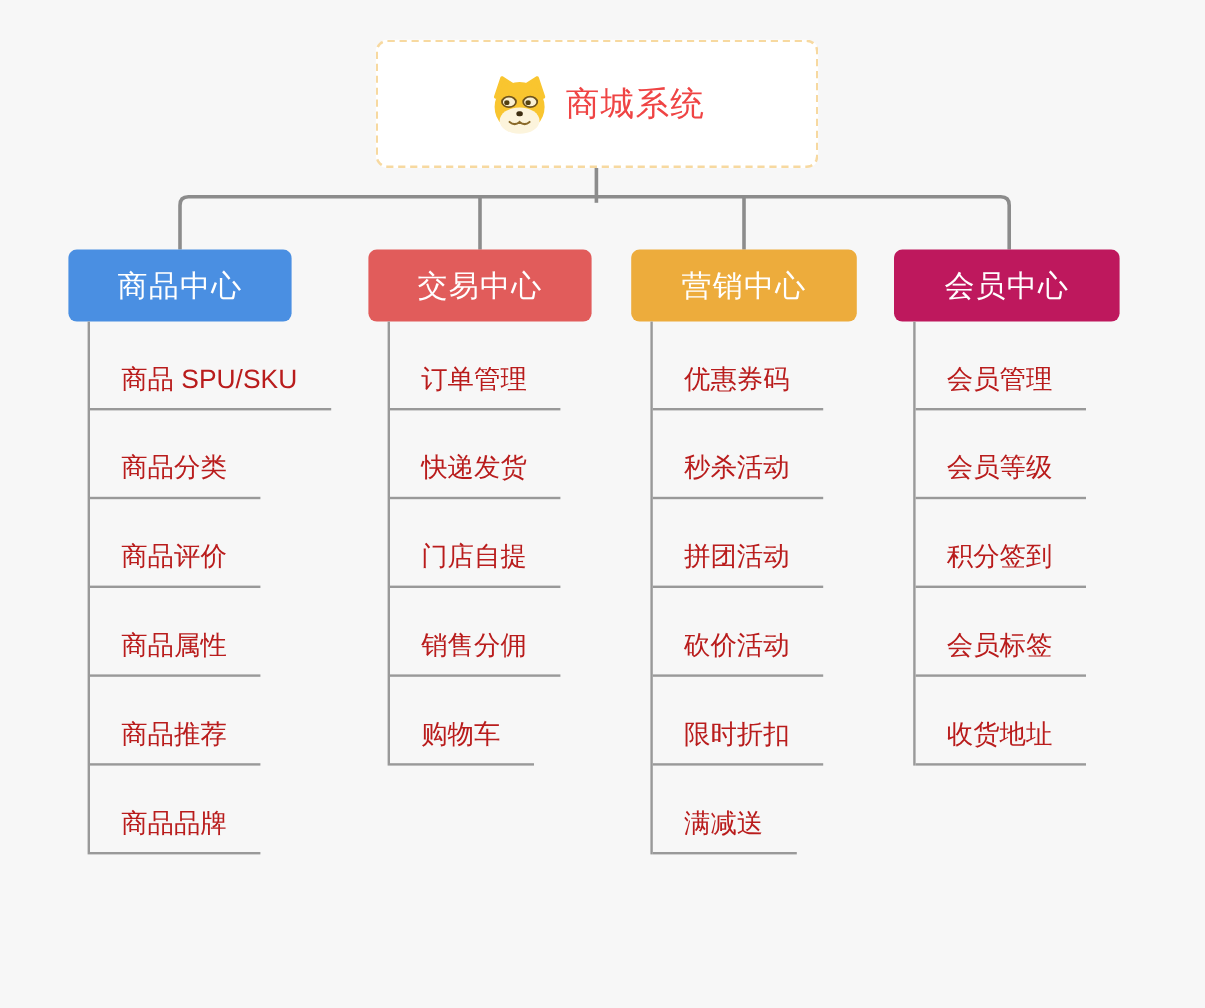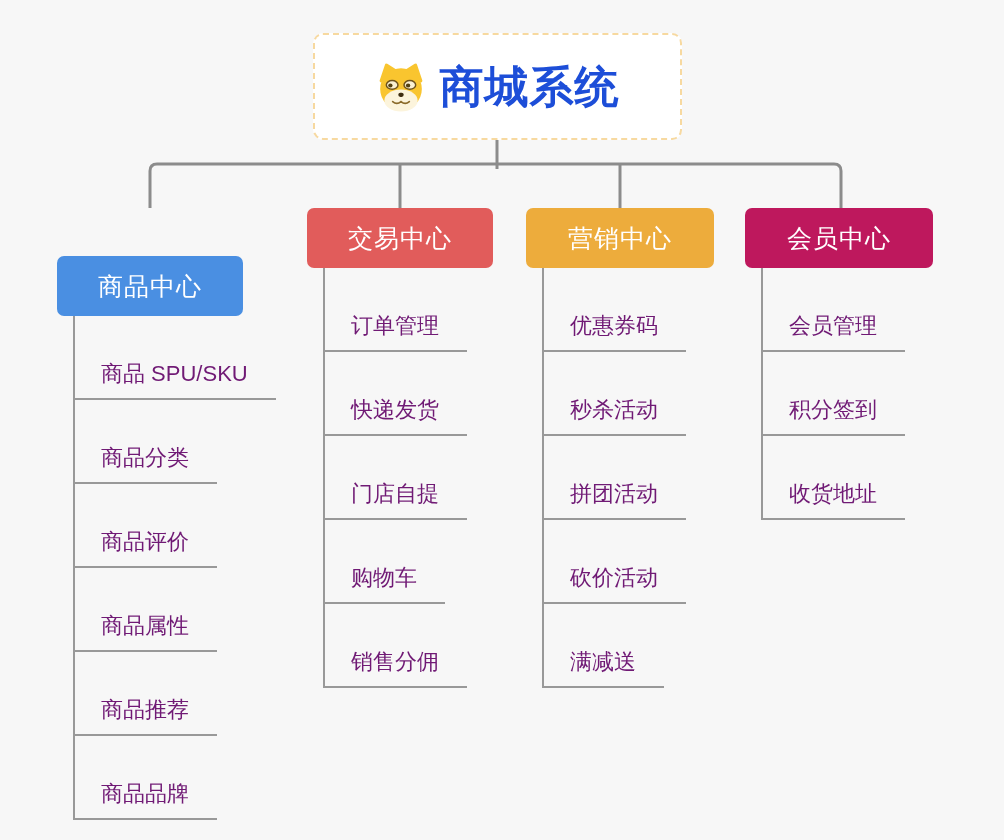--- a/index.html
+++ b/index.html
@@ -19,45 +19,45 @@
     position: absolute; left: 313px; top: 33px;
     width: 369px; height: 107px; box-sizing: border-box;
     background: #FFFFFF;
     border: 2px dashed #F7D9A0;
     border-radius: 10px;
     display: flex; align-items: center; justify-content: center;
     gap: 14px; z-index: 1;
   }
   .root-node .doge { width: 50px; height: 50px; flex: 0 0 auto; }
   .root-title {
-    font-size: 44px; line-height: 1; letter-spacing: 1px;
-    color: #1d4ed8; font-weight: 700;
+    font-size: 28px; line-height: 1; letter-spacing: 1px;
+    color: #ef4444; font-weight: 400;
   }
 
   
   .column { position: absolute; top: 208px; z-index: 1; }
   .branch-box {
     height: 60px; box-sizing: border-box;
     border-radius: 7px;
     display: flex; align-items: center; justify-content: center;
     color: #FFFFFF; font-size: 25px; letter-spacing: 1px;
   }
   .leaf-list {
     list-style: none; margin: 0; padding: 0;
     margin-left: 16px;
     border-left: 2px solid #999999;
     width: max-content;
   }
   .leaf-item {
-    height: 84px; box-sizing: border-box;
+    height: 74px; box-sizing: border-box;
     width: max-content;
     display: flex; align-items: flex-end;
     border-bottom: 2px solid #999999;
     padding: 0 28px 9px 26px;
-    font-size: 22px; color: #701a75;
+    font-size: 22px; color: #b91c1c;
     white-space: nowrap;
   }
 </style>
 </head>
 <body>
 
 <div class="canvas">
 
   <svg class="connectors" width="1004" height="840" viewBox="0 0 1004 840">
     <g stroke="#8C8C8C" stroke-width="3" fill="none">
@@ -81,52 +81,55 @@
         <ellipse cx="30.8" cy="22.6" rx="2.1" ry="1.9" fill="#54400F"></ellipse>
         <rect x="21.4" y="29.5" width="5.2" height="4" rx="2" fill="#3E2E12"></rect>
         <path d="M16 38 Q20 41.5 24 38 Q28 41.5 32 38" stroke="#8A6A2A" stroke-width="1.6" fill="none" stroke-linecap="round"></path>
       </svg>
     </span>
     <span class="root-title">商城系统</span>
   </div>
 
   <div id="columns">
       <div class="column" style="left: 57px; top: 208px;">
-        <div class="branch-box" style="width: 186px; background: rgb(74, 143, 226); margin-top: 48px;">商品中心</div>
+        <div class="branch-box" style="width: 186px; background: rgb(74, 143, 226);">商品中心</div>
         <ul class="leaf-list">
           <li class="leaf-item">商品 SPU/SKU</li>
           <li class="leaf-item">商品分类</li>
           <li class="leaf-item">商品评价</li>
           <li class="leaf-item">商品属性</li>
           <li class="leaf-item">商品推荐</li>
           <li class="leaf-item">商品品牌</li>
         </ul>
       </div>
       <div class="column" style="left: 307px; top: 208px;">
         <div class="branch-box" style="width: 186px; background: rgb(225, 92, 91);">交易中心</div>
         <ul class="leaf-list">
           <li class="leaf-item">订单管理</li>
           <li class="leaf-item">快递发货</li>
           <li class="leaf-item">门店自提</li>
+          <li class="leaf-item">销售分佣</li>
           <li class="leaf-item">购物车</li>
-          <li class="leaf-item">销售分佣</li>
         </ul>
       </div>
       <div class="column" style="left: 526px; top: 208px;">
         <div class="branch-box" style="width: 188px; background: rgb(237, 172, 60);">营销中心</div>
         <ul class="leaf-list">
           <li class="leaf-item">优惠券码</li>
           <li class="leaf-item">秒杀活动</li>
           <li class="leaf-item">拼团活动</li>
           <li class="leaf-item">砍价活动</li>
+          <li class="leaf-item">限时折扣</li>
           <li class="leaf-item">满减送</li>
         </ul>
       </div>
       <div class="column" style="left: 745px; top: 208px;">
         <div class="branch-box" style="width: 188px; background: #be185d;">会员中心</div>
         <ul class="leaf-list">
           <li class="leaf-item">会员管理</li>
+          <li class="leaf-item">会员等级</li>
           <li class="leaf-item">积分签到</li>
+          <li class="leaf-item">会员标签</li>
           <li class="leaf-item">收货地址</li>
         </ul>
       </div>
     </div>
 </div>
 
 </body></html>

